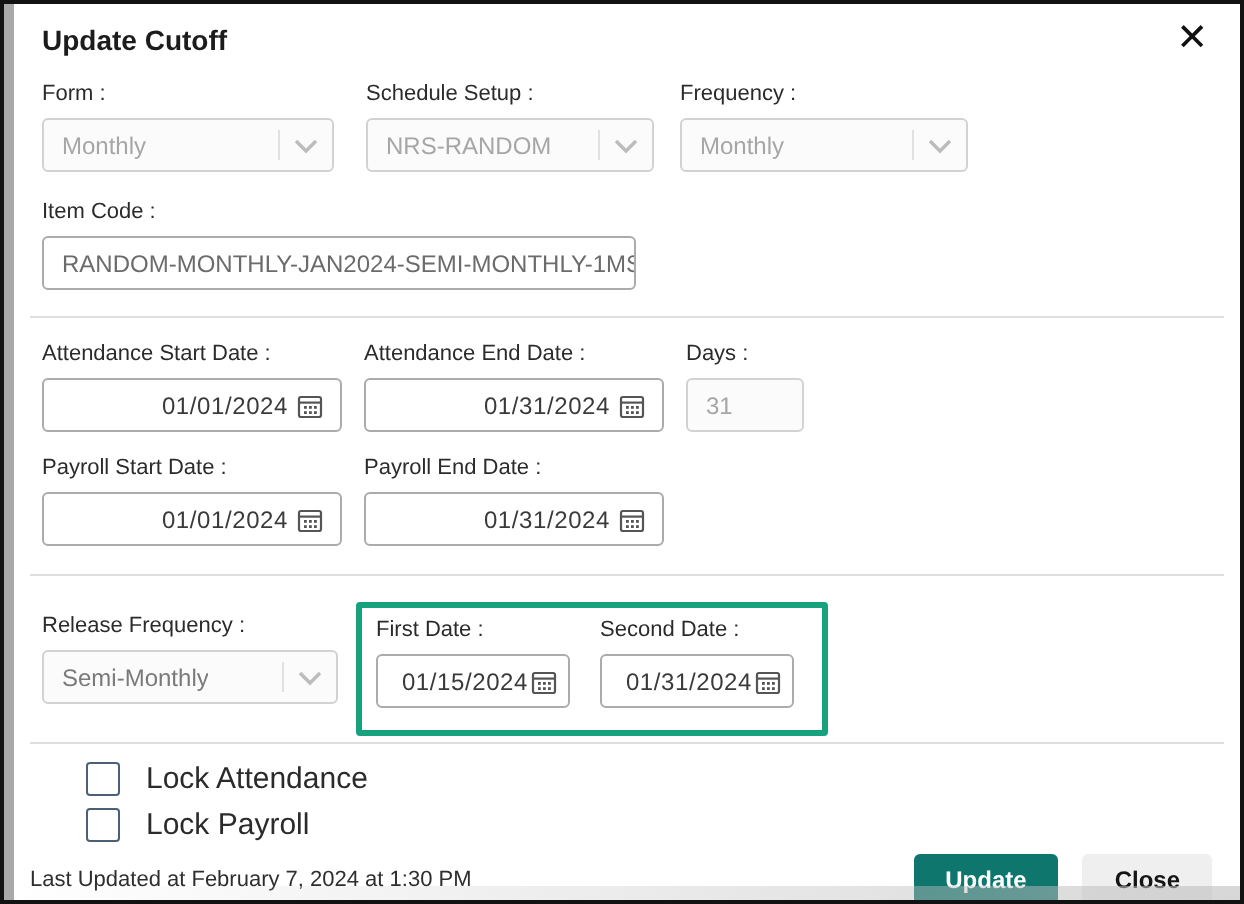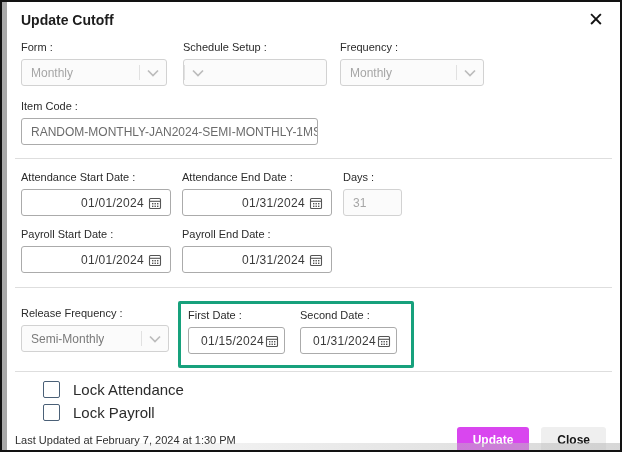--- a/index.html
+++ b/index.html
@@ -121,21 +121,21 @@
     padding-bottom: 12px;
   }
   .last-updated { font-size: 11px; color: #2e2e2e; margin-left: -6px; }
   .footer-buttons { display: flex; gap: 12px; }
   .btn {
     font-family: "Liberation Sans", sans-serif;
     font-size: 12px; font-weight: bold;
     border: none; border-radius: 3px; cursor: pointer;
     height: 25px; padding: 0 16px;
   }
-  .btn-update { background: #d946ef; color: #ffffff; }
+  .btn-update { background: #0f766e; color: #ffffff; }
   .btn-close { background: #efefef; color: #151515; }
 </style>
 </head>
 <body>
 
 <div class="frame">
   <div class="left-strip"></div>
   <div class="corner-shade"></div>
 
   <div class="dialog">
@@ -154,20 +154,21 @@
             <span class="sel-divider"></span>
             <svg class="chevron" width="12" height="8" viewBox="0 0 12 8">
                 <polyline points="1,1.5 6,6.5 11,1.5" fill="none" stroke="#bcbcbc" stroke-width="1.7"></polyline>
               </svg>
           </span>
         </div>
       </div>
       <div class="field w-sched">
         <span class="field-label">Schedule Setup :</span>
         <div class="control select disabled">
+          <span class="sel-value">NRS-RANDOM</span>
           <span class="sel-right">
             <span class="sel-divider"></span>
             <svg class="chevron" width="12" height="8" viewBox="0 0 12 8">
                 <polyline points="1,1.5 6,6.5 11,1.5" fill="none" stroke="#bcbcbc" stroke-width="1.7"></polyline>
               </svg>
           </span>
         </div>
       </div>
       <div class="field w-freq">
         <span class="field-label">Frequency :</span>

